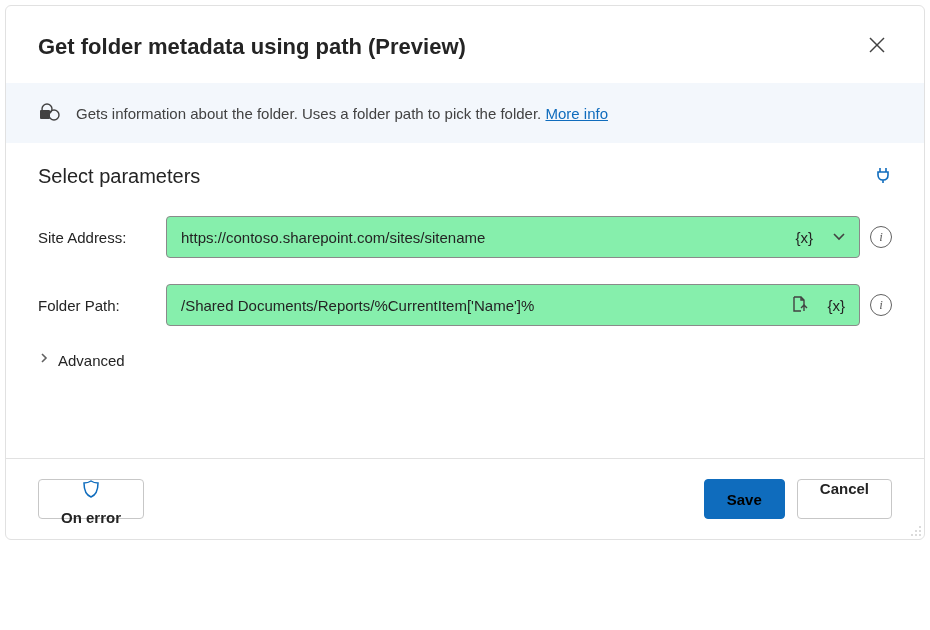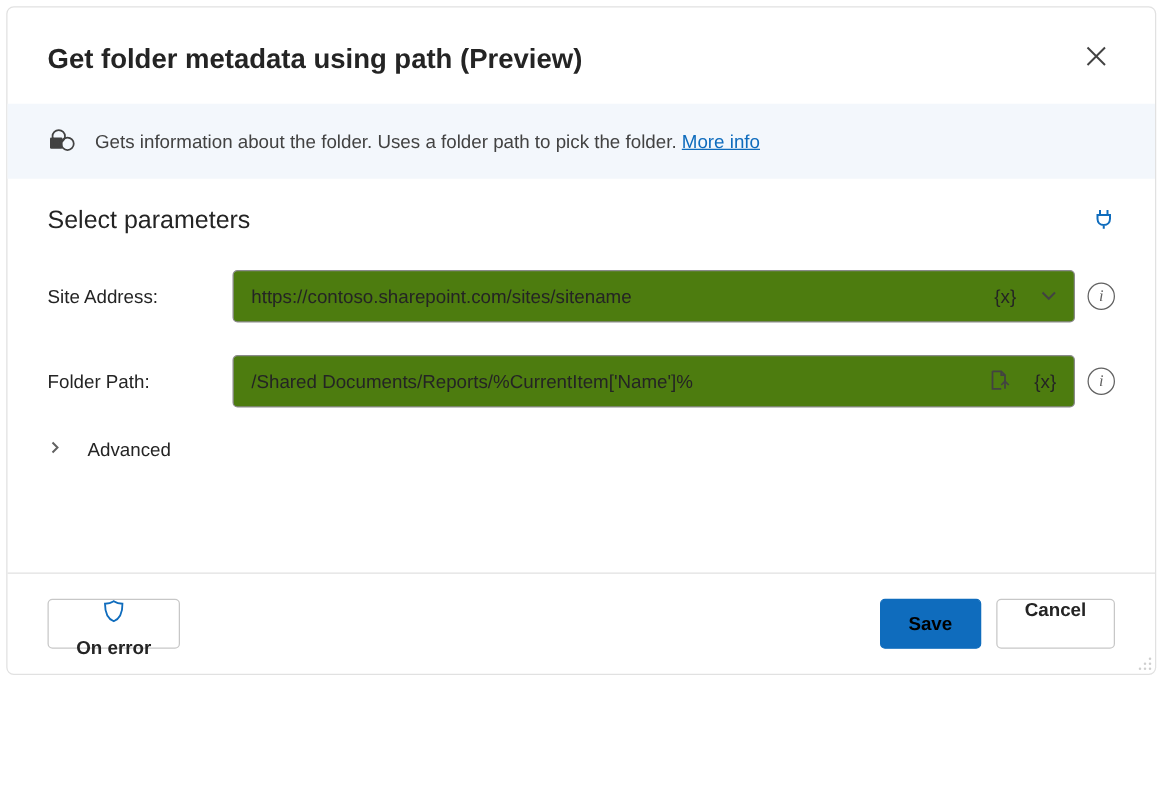--- a/index.html
+++ b/index.html
@@ -115,22 +115,21 @@
     .field-input {
       flex: 1;
       display: flex;
       align-items: center;
       border: 1px solid #8a8a8a;
       border-radius: 4px;
       height: 42px;
       padding: 0 8px 0 14px;
       font-size: 15px;
       color: #242424;
-      background: #4d7c0f;
-      margin-left: 20px;
+      background: #86efac;
     }
     .field-input-text {
       flex: 1;
       border: none;
       outline: none;
       font-size: 15px;
       color: #242424;
       font-family: inherit;
       background: transparent;
     }
@@ -170,21 +169,21 @@
       color: #616161;
       cursor: pointer;
       background: none;
       font-style: italic;
       font-family: Georgia, serif;
       flex-shrink: 0;
     }
     .expander-row {
       display: flex;
       align-items: flex-start;
-      gap: 20px;
+      gap: 8px;
       margin-bottom: 26px;
       cursor: pointer;
     }
     .expander-chevron {
       color: #616161;
       font-size: 13px;
     }
     .expander-label {
       font-size: 15px;
       color: #242424;

